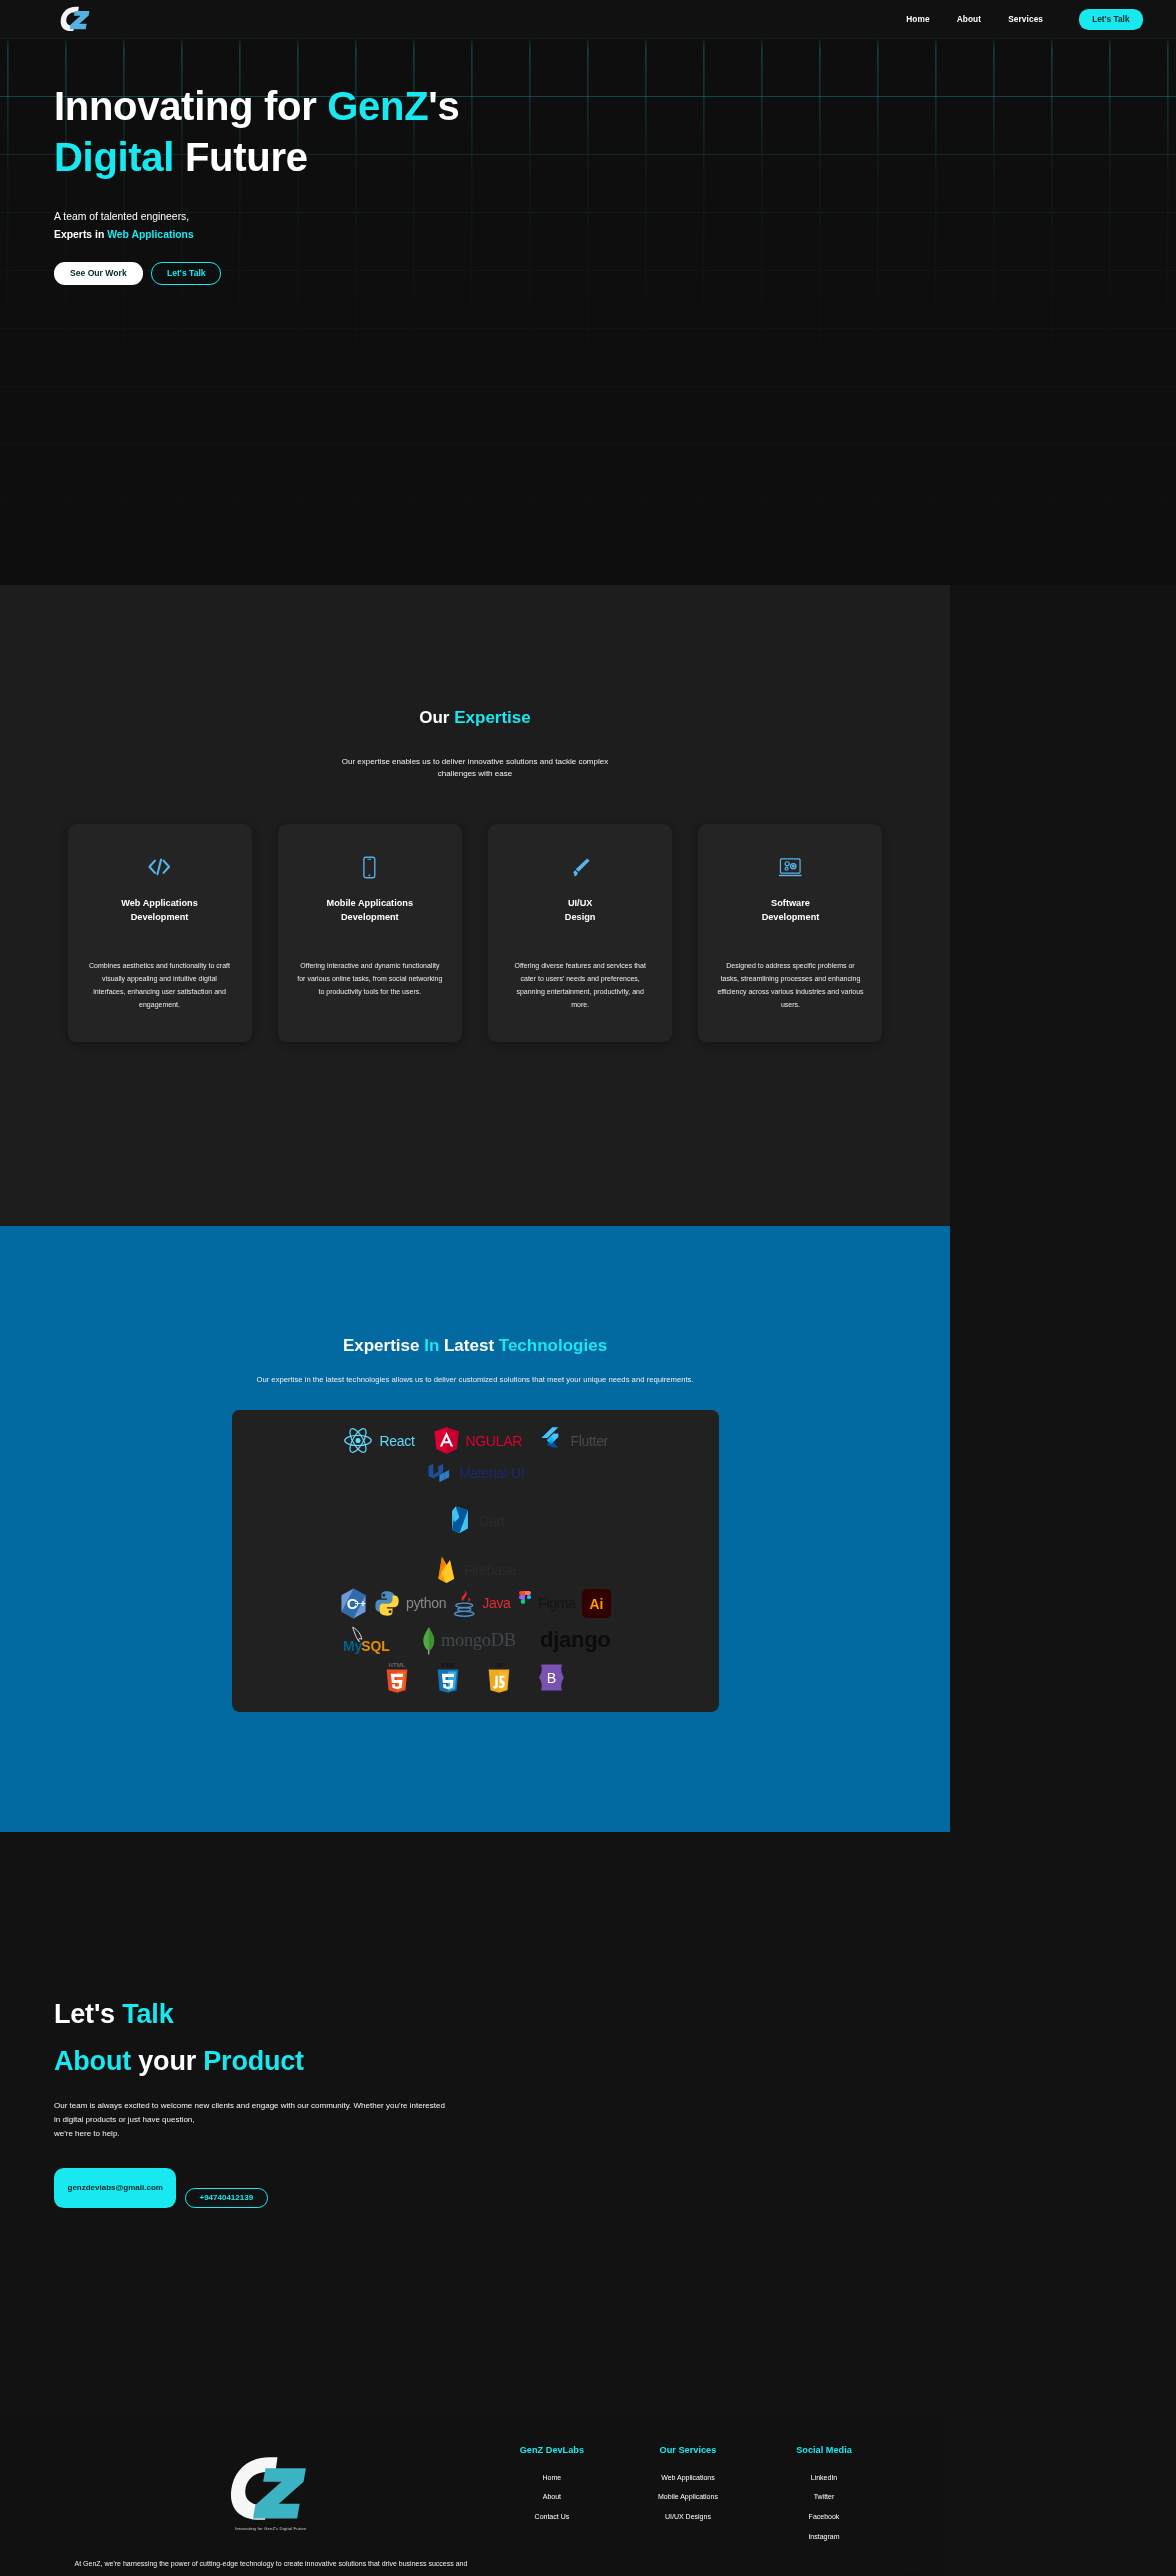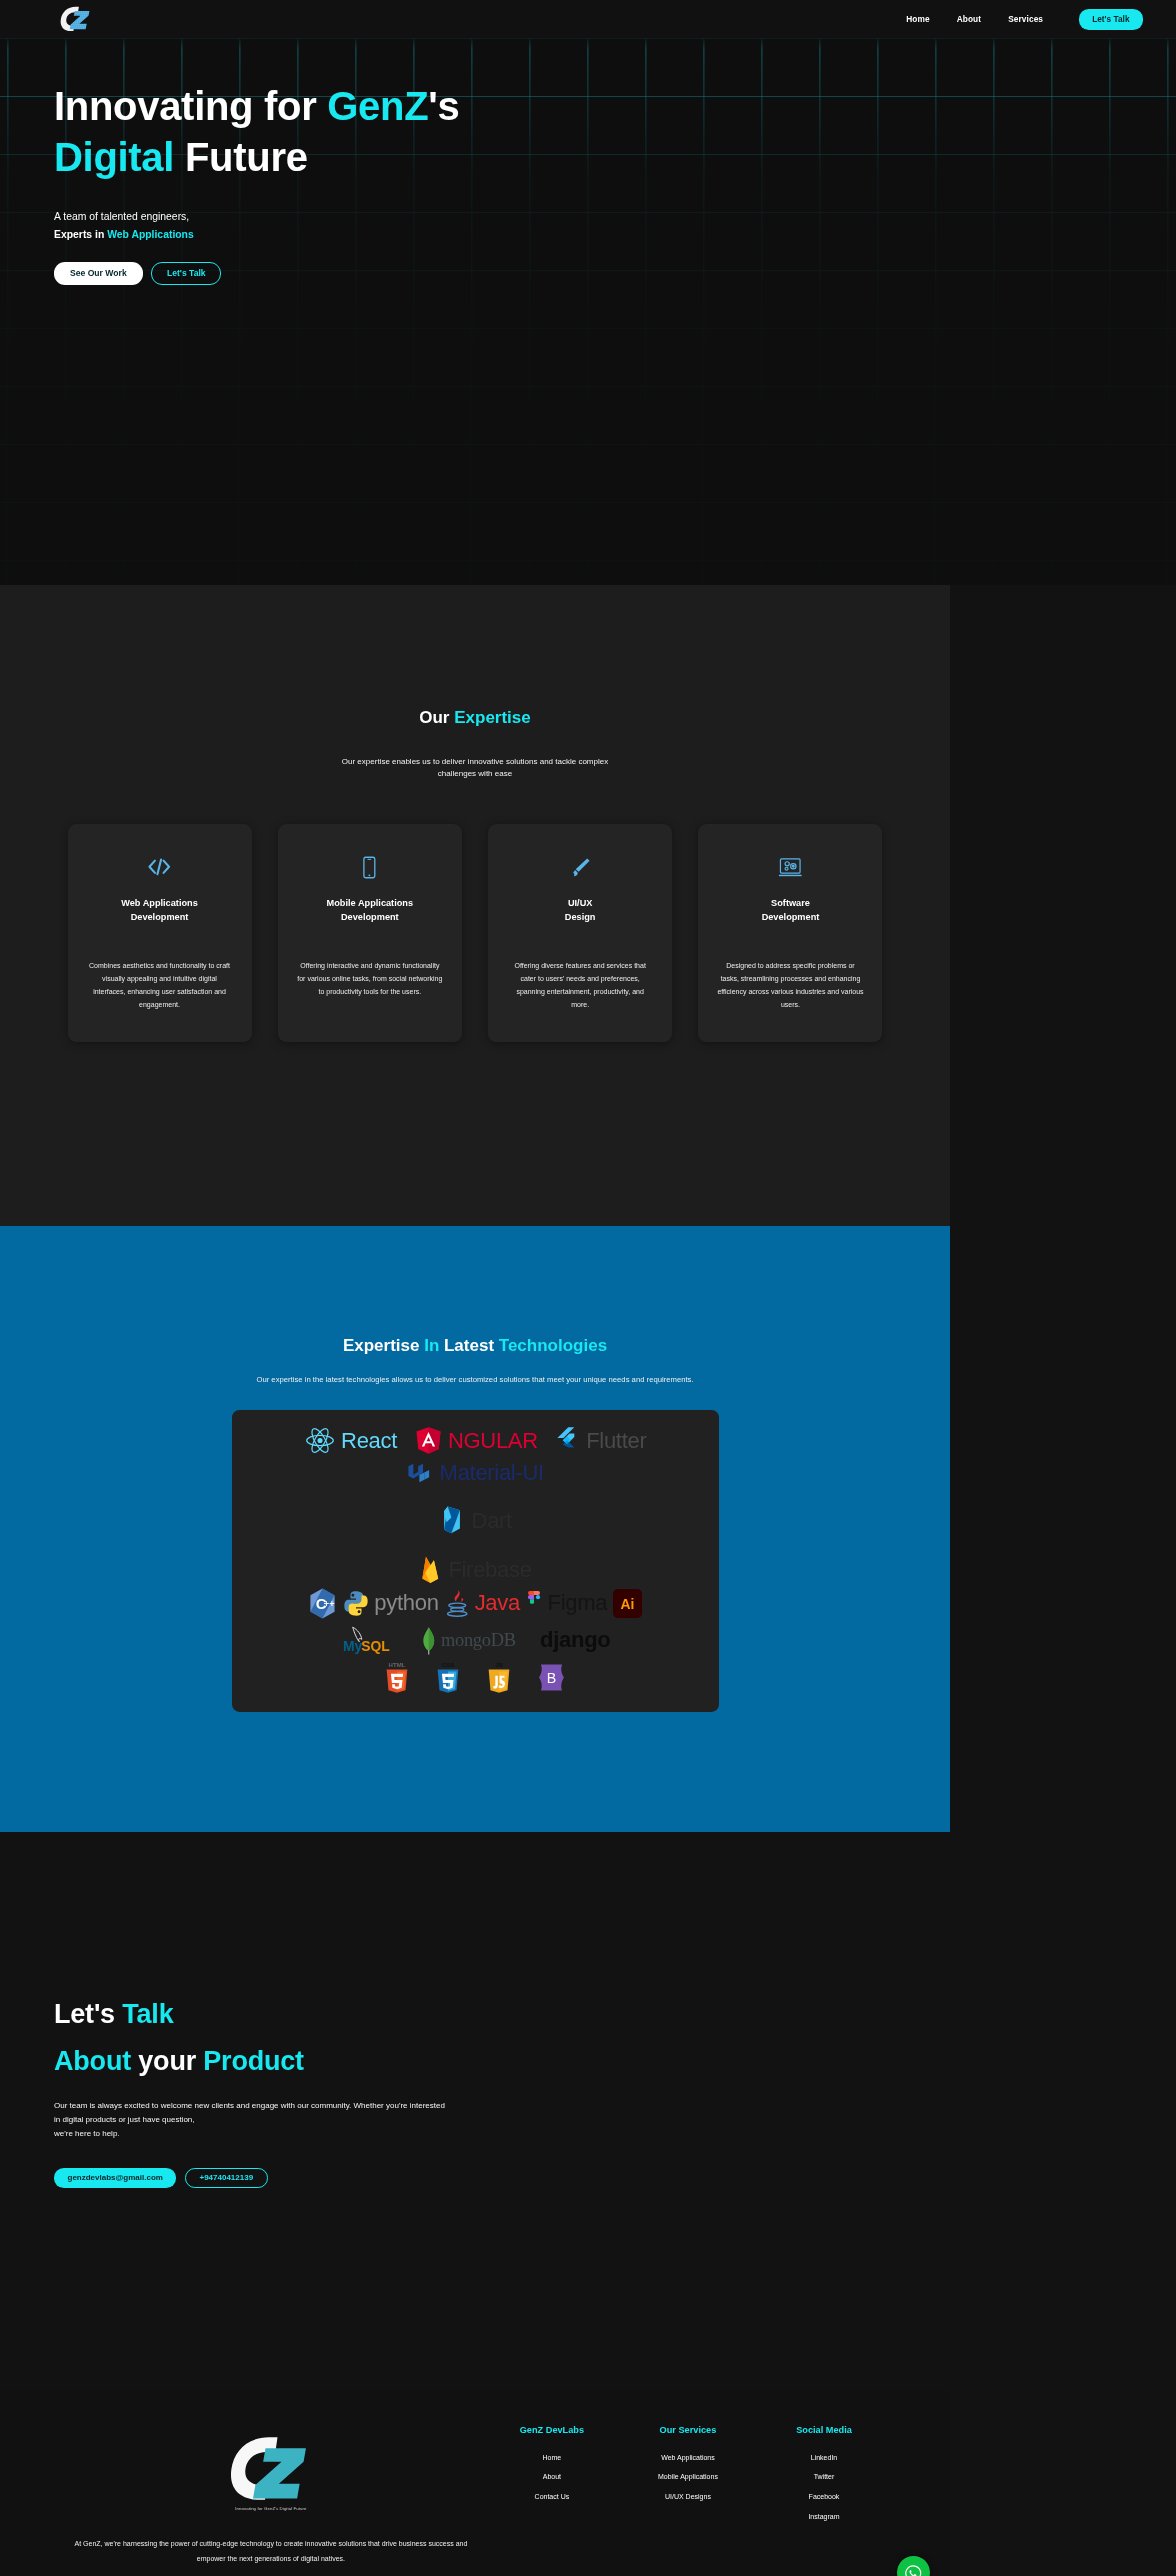--- a/index.html
+++ b/index.html
@@ -96,37 +96,37 @@
     margin:26px auto 0; width:487px; background:#212121; border-radius:7.4px;
     padding:16px 21px 18.4px;
   }
   .tech-row{ display:flex; align-items:center; justify-content:center; }
   .tech-row.r1{ gap:18.4px; }
   .tech-row.r2{ gap:18px; margin-top:4px;flex-direction:column; }
   .tech-row.r3{ gap:6.1px; margin-top:1.2px; }
   .tech-row.r4{ gap:24.5px; margin-top:6px;text-align:center; }
   .tech-row.r5{ gap:23px; margin-top:6.1px; }
   .tl{ display:flex; align-items:center; gap:5.5px; }
-  .tl-name{ font-size:22px; letter-spacing:-0.3px; }
+  .tl-name{ font-size:14px; letter-spacing:-0.3px; }
 
   
   .sec-talk{ background:#121212; padding:159px 0 202px; }
   .talk-inner{ padding-left:54px; }
   .talk-inner h2{ font-size:27px; line-height:1.75; font-weight:700; letter-spacing:-0.2px;}
   .talk-p{ margin-top:13.5px; font-size:8px; line-height:1.75; color:#f5f5f5; }
   .talk-btns{ margin-top:27px; display:flex; gap:8.6px; }
   .btn-mail{
     background:#18e9f0; color:#04272b; border:none; border-radius:9.8px;
     padding:4.9px 13.5px; font-size:8px; font-weight:600; cursor:pointer;
     font-family:inherit;
   }
   .btn-phone{
     background:transparent; color:#18e9f0; border:1px solid #18e9f0;
     border-radius:9.8px; padding:4.3px 13.5px; font-size:8px; font-weight:700;
-    cursor:pointer; font-family:inherit;
+    cursor:pointer; font-family:inherit;margin-top:20px;
   }
 
   
   .footer{ background:#111111; padding:29px 0 0; position:relative; }
   .footer-grid{ display:flex; padding:0 58px; }
   .f-brand{ width:576px; text-align:center; padding-top:12.3px;}
   .f-logo{ width:98px; height:80px; margin:0 auto; position:relative; }
   .f-tag{ font-size:4.3px; color:#cfcfcf; margin-top:-4.9px; letter-spacing:0.1px;}
   .f-desc{ margin:26px auto 0; font-size:7px; line-height:2.1; color:#f0f0f0; max-width:405px; }
   .f-col{ width:184px; text-align:center; padding-top:6.1px; }

